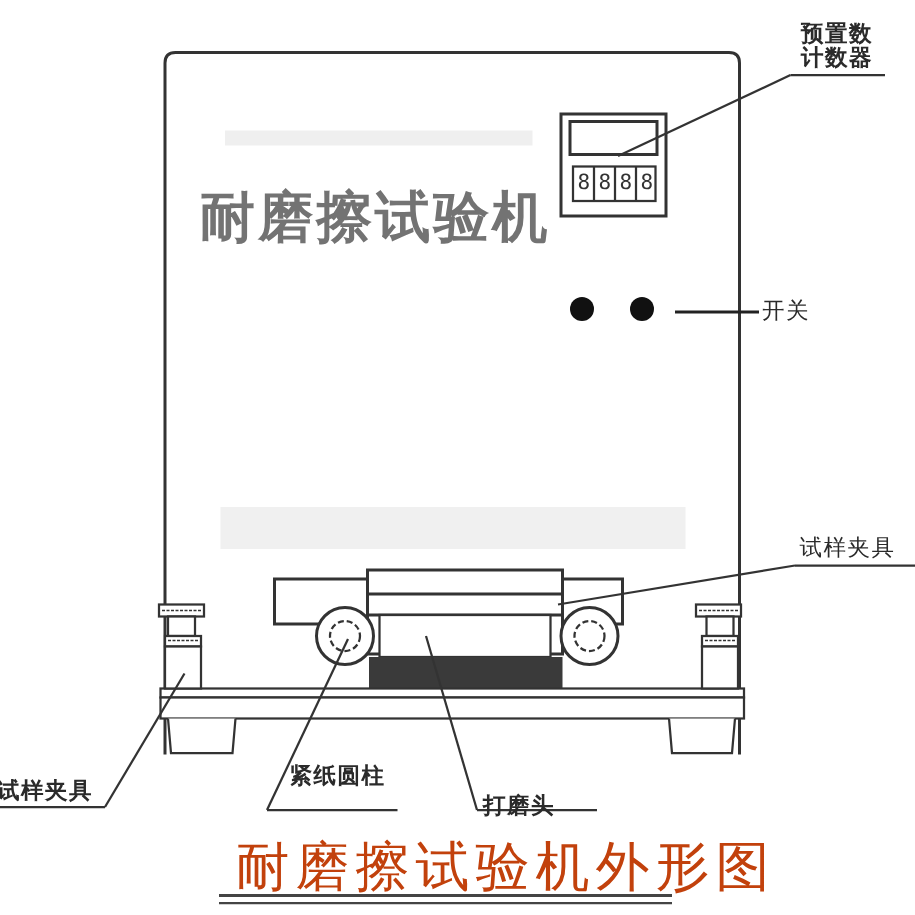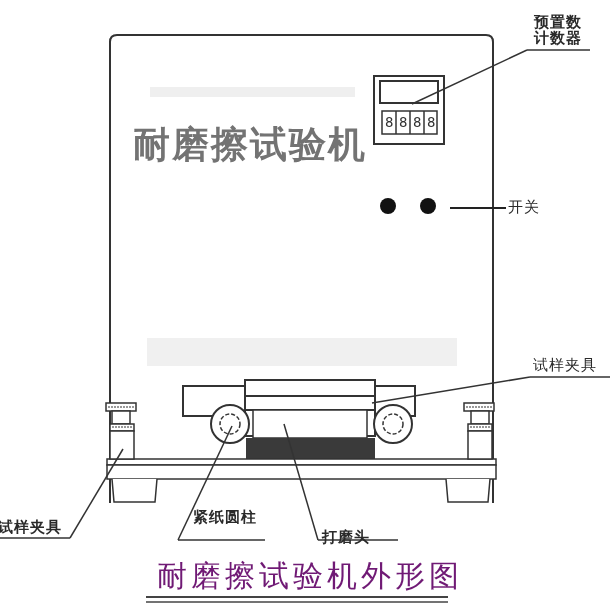--- a/index.html
+++ b/index.html
@@ -1,21 +1,21 @@
 <!DOCTYPE html>
 <html><head>
   <meta charset="utf-8">
   <style>
     html, body { margin: 0; padding: 0; background: #ffffff; }
     body { width: 610px; height: 610px; overflow: hidden; position: relative; font-family: "DejaVu Sans", "Liberation Sans", sans-serif; }
     svg { position: absolute; left: 0; top: 0; }
     .lbl { position: absolute; color: #2a2a2a; white-space: nowrap; line-height: 1; }
     .lbl-sm { font-size: 15px; font-weight: bold; letter-spacing: 1px; }
     .lbl-title { font-size: 37px; font-weight: bold; letter-spacing: 2px; color: #737373; }
-    .lbl-caption { font-size: 30px; letter-spacing: 4px; color: #701a75; font-family: "DejaVu Serif", "Liberation Serif", serif; }
+    .lbl-caption { font-size: 36px; letter-spacing: 4px; color: #c2410c; font-family: "DejaVu Serif", "Liberation Serif", serif; }
     .lbl-counter { font-size: 15px; font-weight: bold; line-height: 16px; text-align: left; letter-spacing: 1px; }
     .digit { position: absolute; font-size: 14px; font-family: "DejaVu Sans Mono", "Liberation Mono", monospace; color: #333; }
   </style>
 </head>
 <body>
 
 <svg width="610" height="610" viewBox="0 0 610 610">
 
   <path d="M110 42 Q110 35 117 35 L486 35 Q493 35 493 42 L493 503" fill="none" stroke="#333" stroke-width="2"></path>
   <line x1="110" y1="42" x2="110" y2="503" stroke="#333" stroke-width="2"></line>

